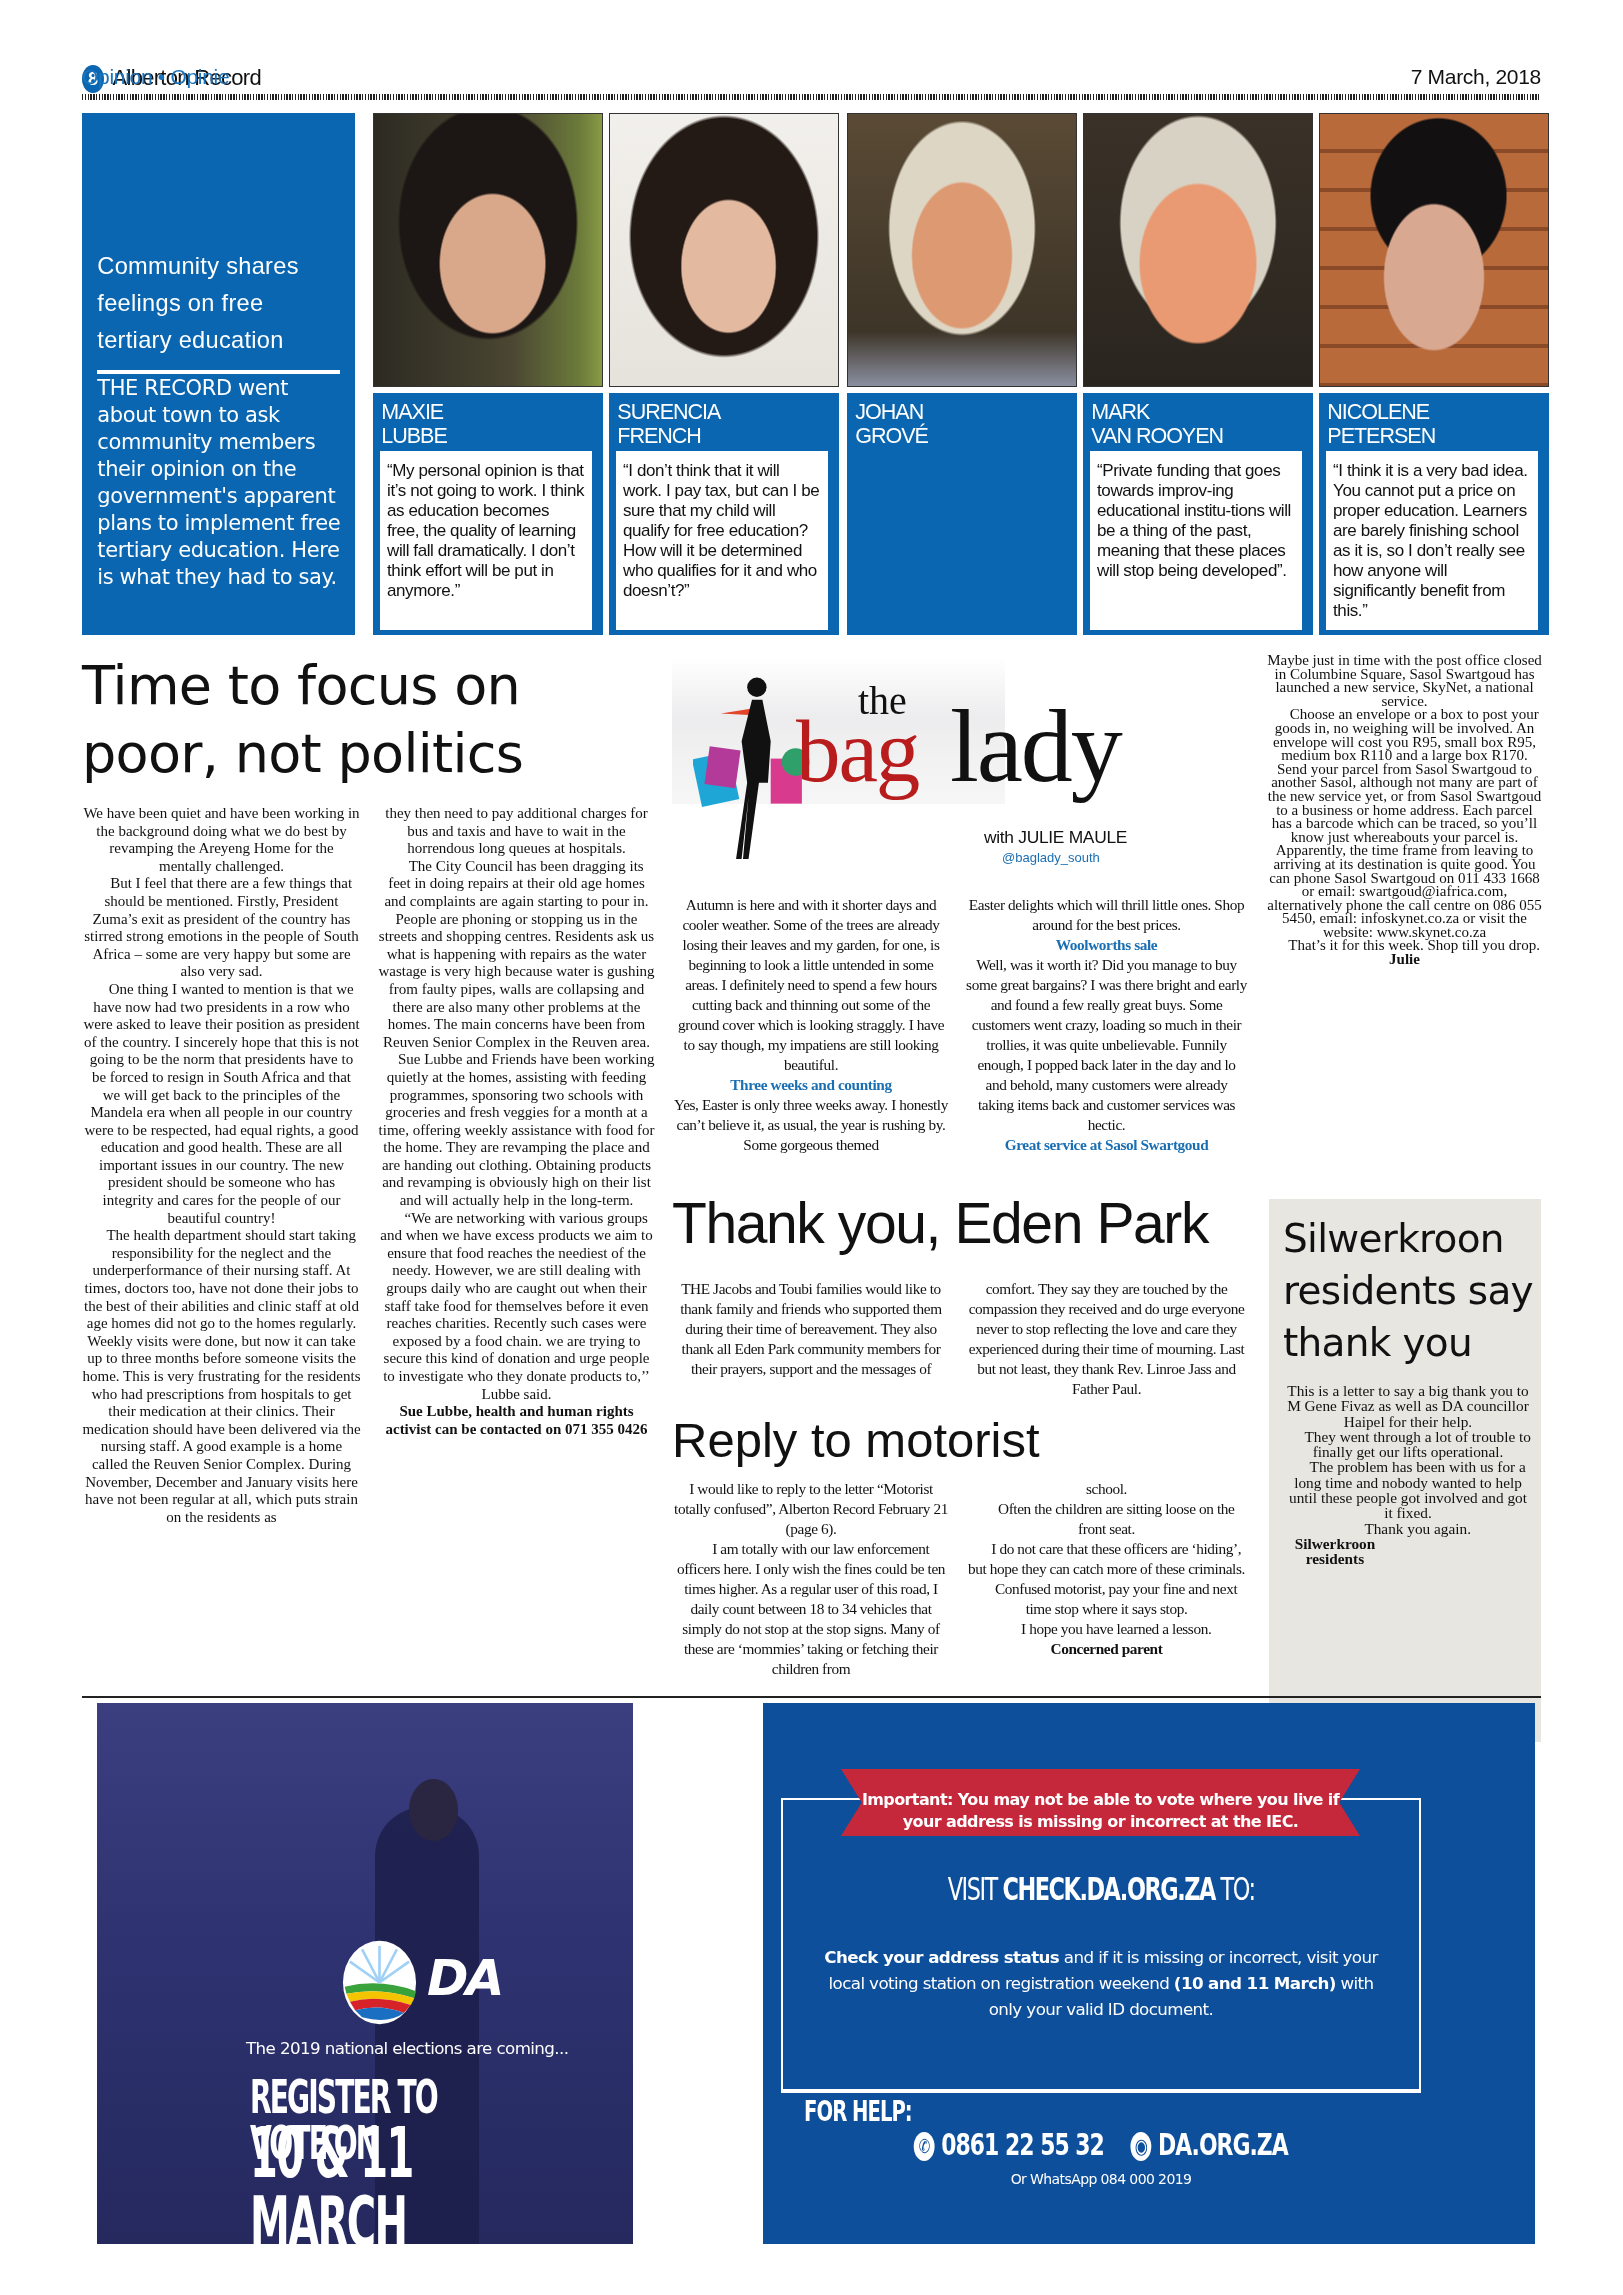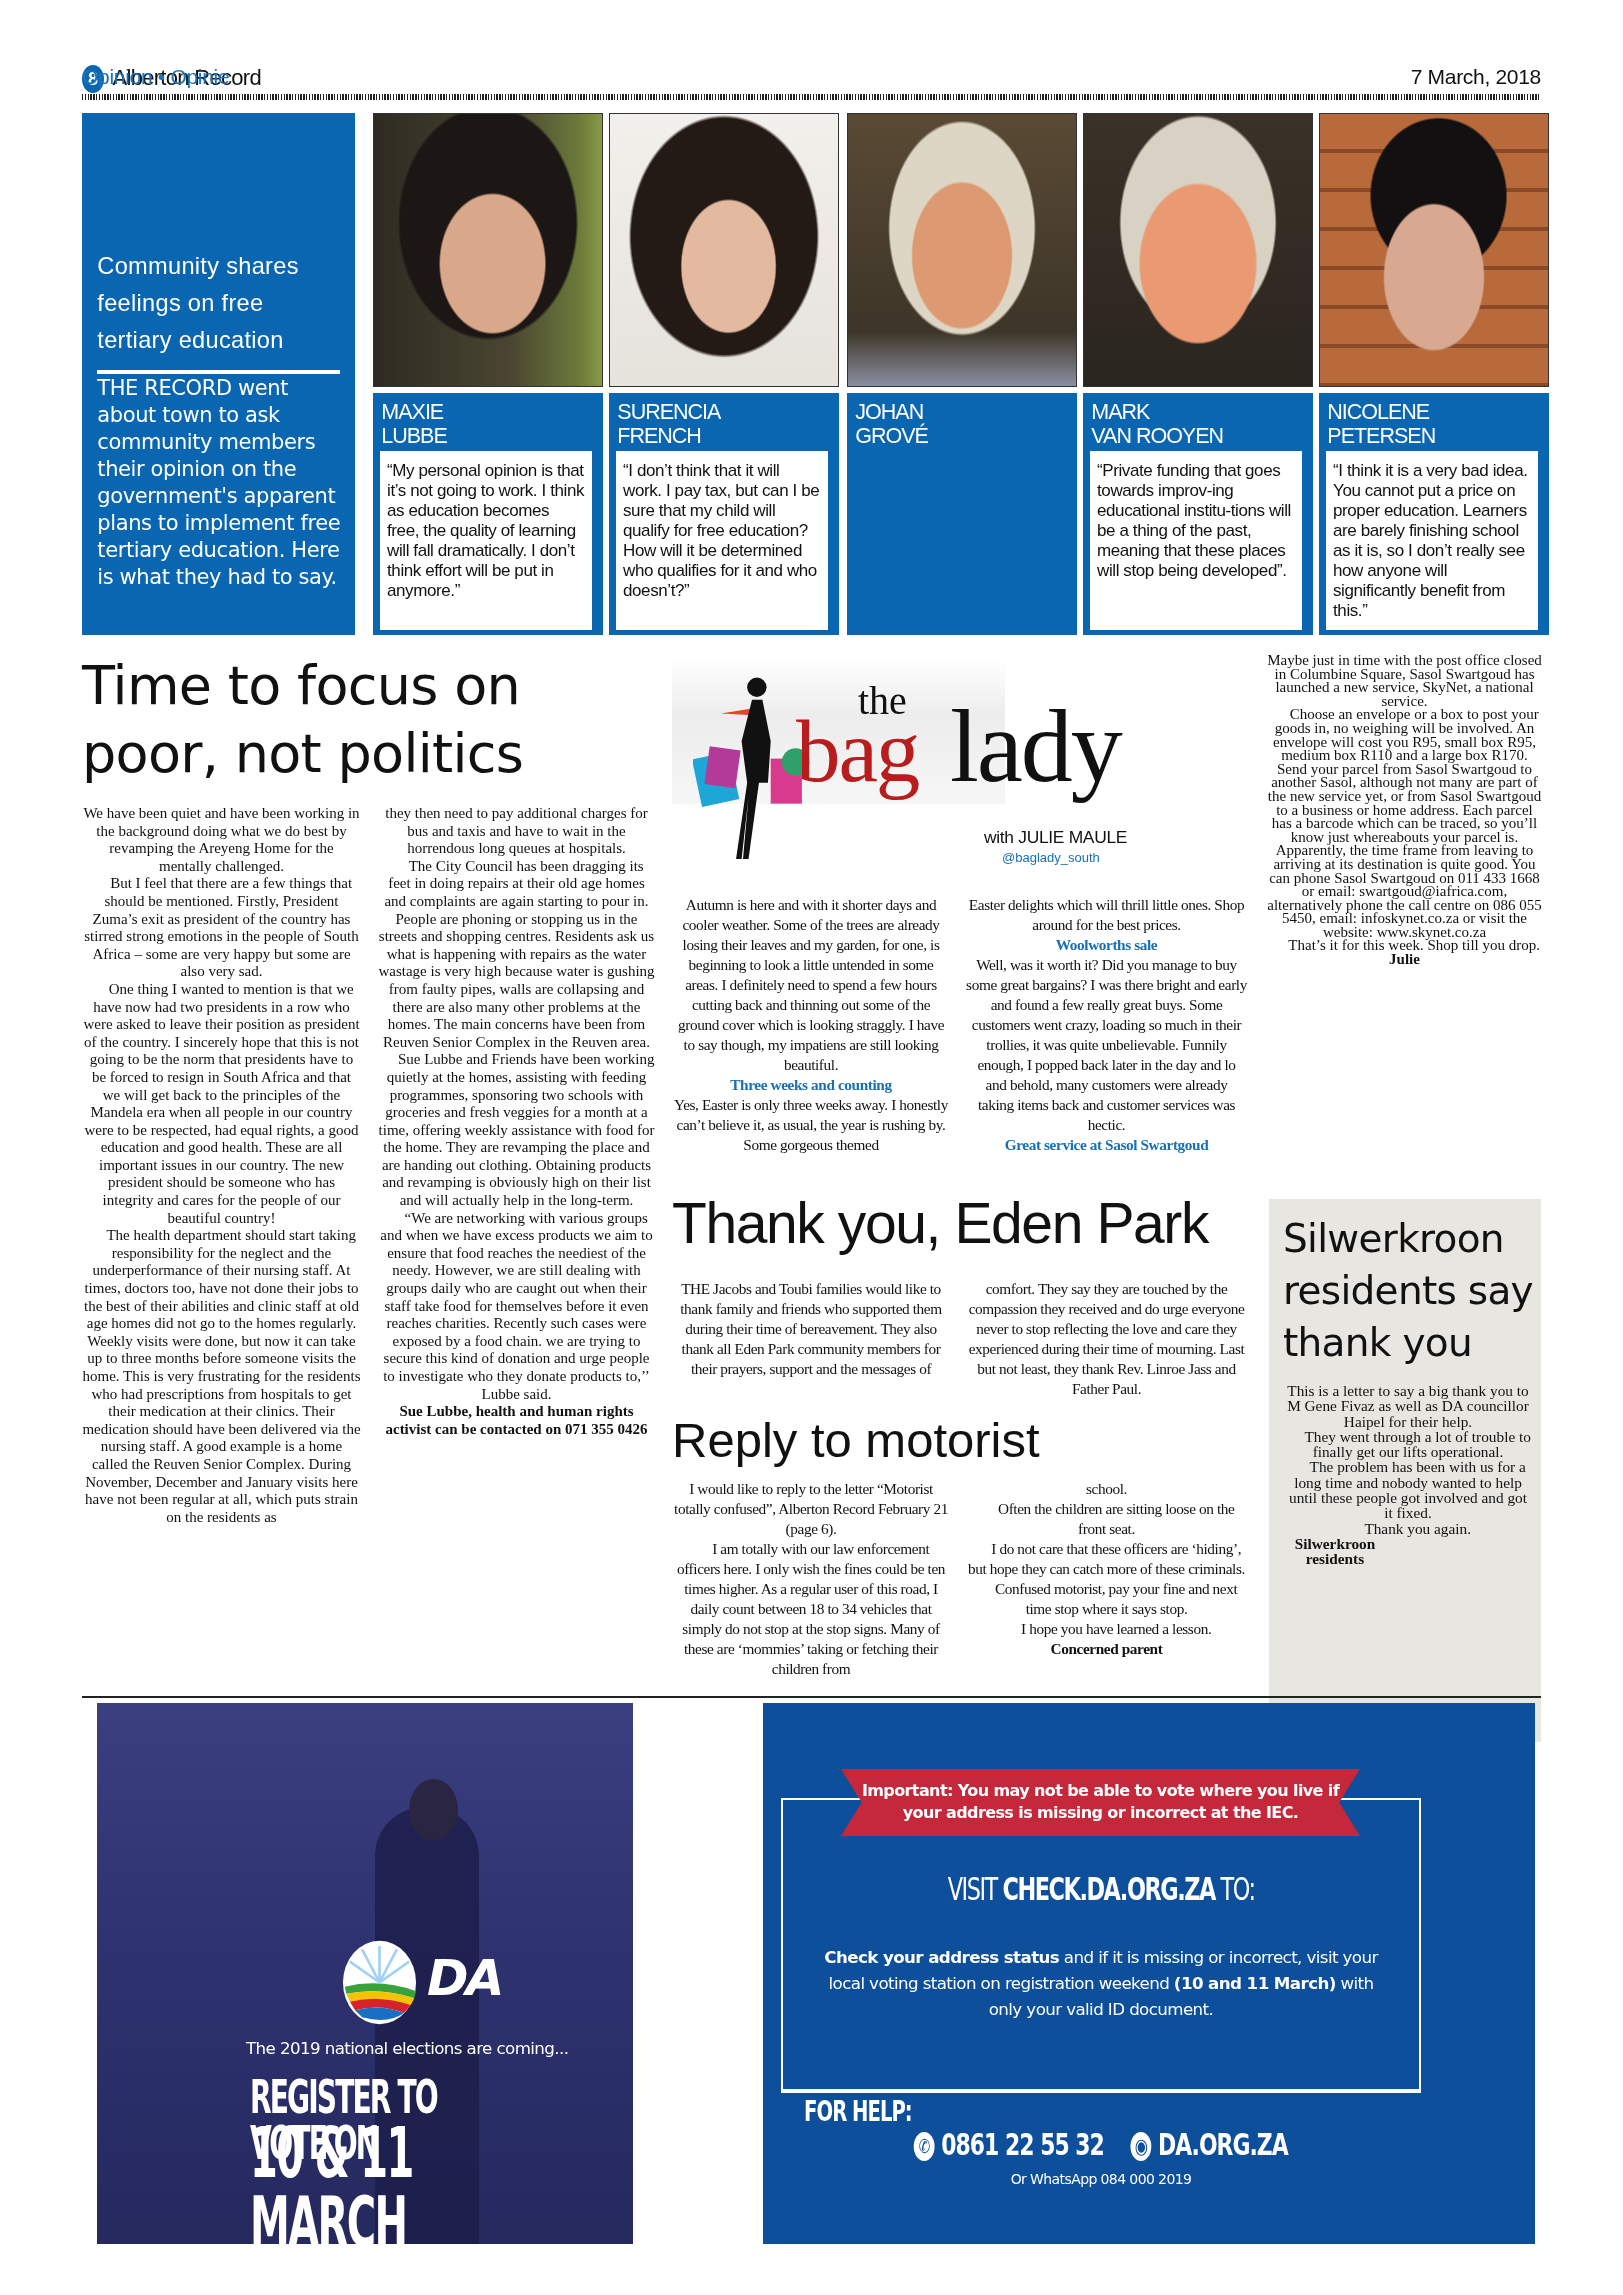--- a/index.html
+++ b/index.html
@@ -27,21 +27,21 @@
 .col{font:15px/17.6px "Liberation Serif",serif;color:#111;text-align:center}
 .col p{text-indent:0}
 .col p.ind{text-indent:19.4px}
 .head-big{font-family:"DejaVu Sans",sans-serif;font-weight:normal;color:#111}
 .sub-blue{color:#1a6fb3;font-weight:bold}
 
 #ad{left:97px;top:1703px;width:1438px;height:541px}
 #ad-left{left:0;top:0;width:536px;height:541px;background:linear-gradient(180deg,#3b3f80 0%,#2e3270 45%,#25295e 100%)}
 #ad-right{left:666px;top:0;width:772px;height:541px;background:#0e4f9b}
 #ad-frame{left:781px;top:1798px;width:640px;height:295px;border:2.8px solid #fff;border-bottom-width:4.2px}
-#ribbon{left:841px;top:1769px;width:519px;height:67px;background:#c4283a;clip-path:polygon(0 0,100% 0,96% 50%,100% 100%,0 100%,4% 50%);color:#fff;text-align:center;font:bold 16px/22px "DejaVu Sans",sans-serif;padding-top:11px;letter-spacing:-0.6px}
+#ribbon{left:841px;top:1769px;width:519px;height:67px;background:#c4283a;clip-path:polygon(0 0,100% 0,96% 50%,100% 100%,0 100%,4% 50%);color:#fff;text-align:center;font:bold 16px/22px "DejaVu Sans",sans-serif;padding-top:20px;letter-spacing:-0.6px}
 </style>
 </head>
 <body>
 
 <div id="hdr" class="abs">
   <div id="pgnum" class="abs">8</div>
   <div id="pub" class="abs">Alberton Record</div>
   <div id="section" class="abs">Opinion • Opinie</div>
   <div id="date" class="abs">7 March, 2018</div>
 </div>

